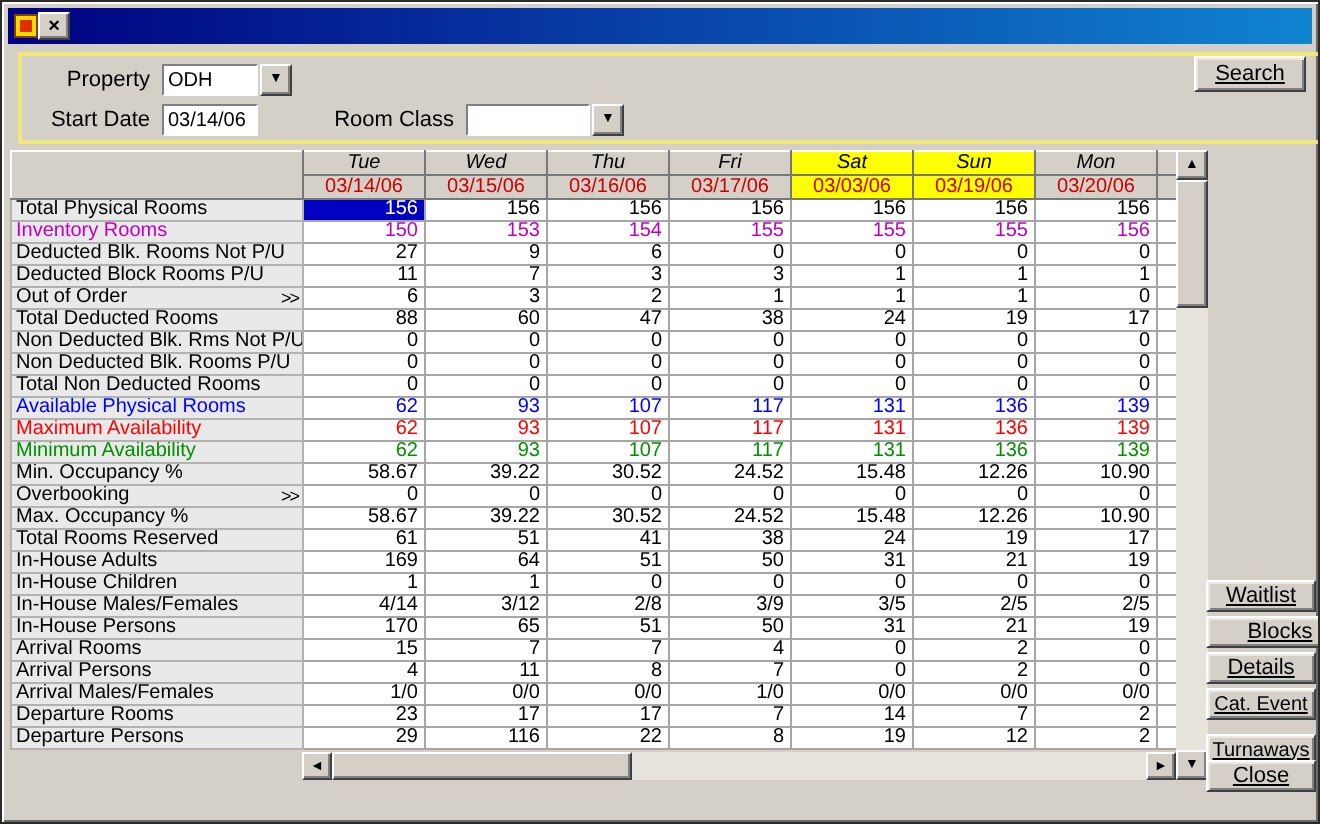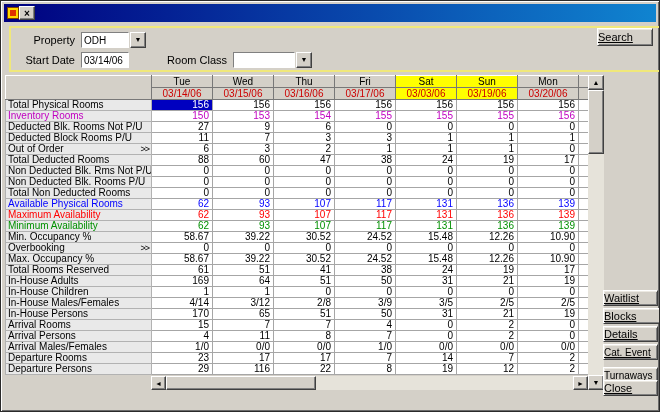--- a/index.html
+++ b/index.html
@@ -49,41 +49,41 @@
     border:1px solid; border-color:#ffffff #404040 #404040 #ffffff;
     box-shadow: inset -1px -1px 0 #808080;
     font-size:7px; line-height:14px; text-align:center; color:#000; padding:0;
   }
 
   .btn3d{
     position:absolute; background:var(--dialog-bg,#d4d0c8);
     border:1px solid; border-color:#ffffff #404040 #404040 #ffffff;
     box-shadow: inset 1px 1px 0 #ece9e2, inset -1px -1px 0 #808080;
     font:11px "Liberation Sans", sans-serif; color:#000; text-decoration:underline;
-    text-align:left; padding:0; cursor:default; white-space:nowrap;
+    text-align:center; padding:0; cursor:default; white-space:nowrap;
   }
   #btn-search{ left:596px; top:27px; width:56px; height:18px; }
   #btn-waitlist { left:602px; top:289px; width:55px; height:16px; }
   #btn-blocks   { left:602px; top:307px; width:74px; height:16px; }
   #btn-details  { left:602px; top:325px; width:55px; height:16px; }
   #btn-catevent { left:602px; top:343px; width:55px; height:16px; font-size:10px; }
   #btn-turnaways{ left:602px; top:366px; width:55px; height:16px; font-size:10px; }
   #btn-close    { left:602px; top:379px; width:55px; height:16px; }
 
   table.grid{
     position:absolute; left:4px; top:74px; width:583px;
     border-collapse:collapse; table-layout:fixed; background:#fff;
   }
   table.grid th{
     height:12px; background:var(--dialog-bg,#d4d0c8); font-weight:normal; font-size:10px;
     border:1px solid; border-color:#ffffff #787878 #787878 #ffffff;
     overflow:hidden; white-space:nowrap; padding:0;
   }
   table.grid th.corner{ width:146px; }
-  table.grid th.day{ width:61px; color:#000; }
+  table.grid th.day{ width:61px; color:#000;font-style:italic; }
   table.grid th.date{ color:var(--header-date-text,#cc0000); }
   table.grid th.hl{ background:var(--weekend-bg,#ffff00); }
   table.grid th.sliver{ width:10px; }
   table.grid td{
     height:10px; line-height:10px; font-size:10px; color:#000; background:#fff;
     border:1px solid var(--grid-line,#a6a6a6);
     padding:0 3px 0 1px; text-align:right; overflow:hidden; white-space:nowrap;
   }
   table.grid td.rowlabel{
     background:var(--label-bg,#e9e9e9); text-align:left; padding:0 2px;

